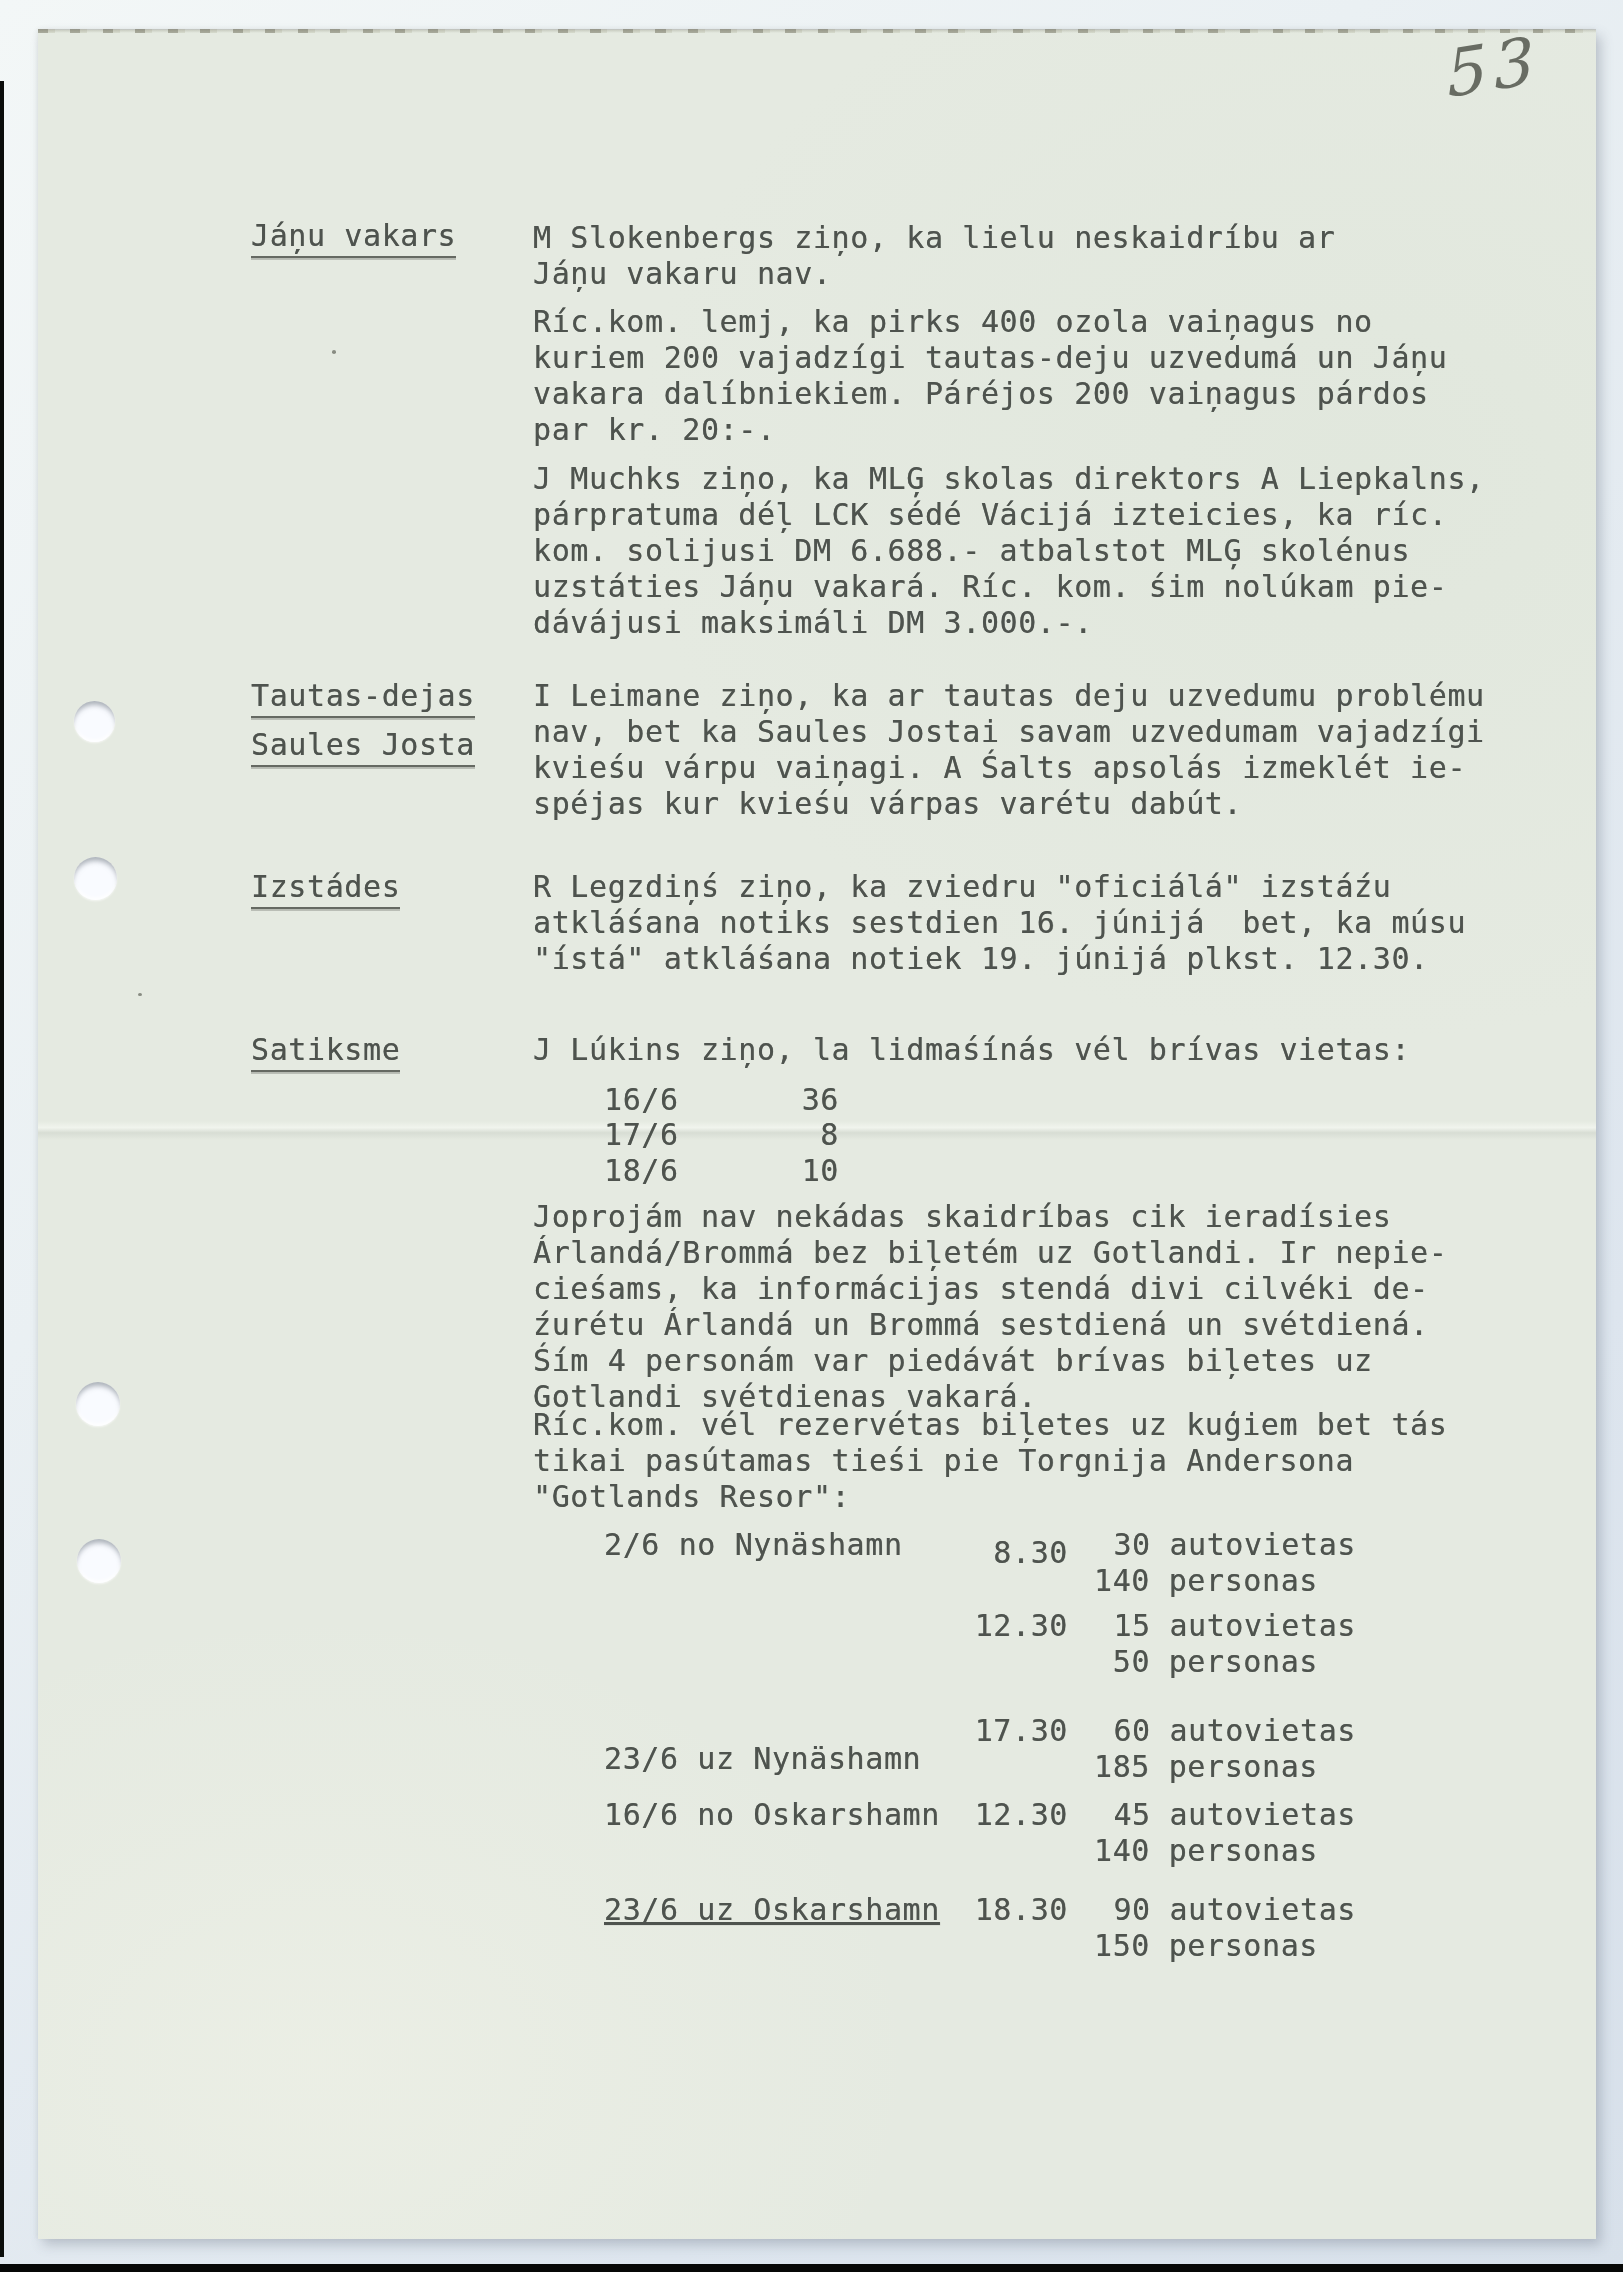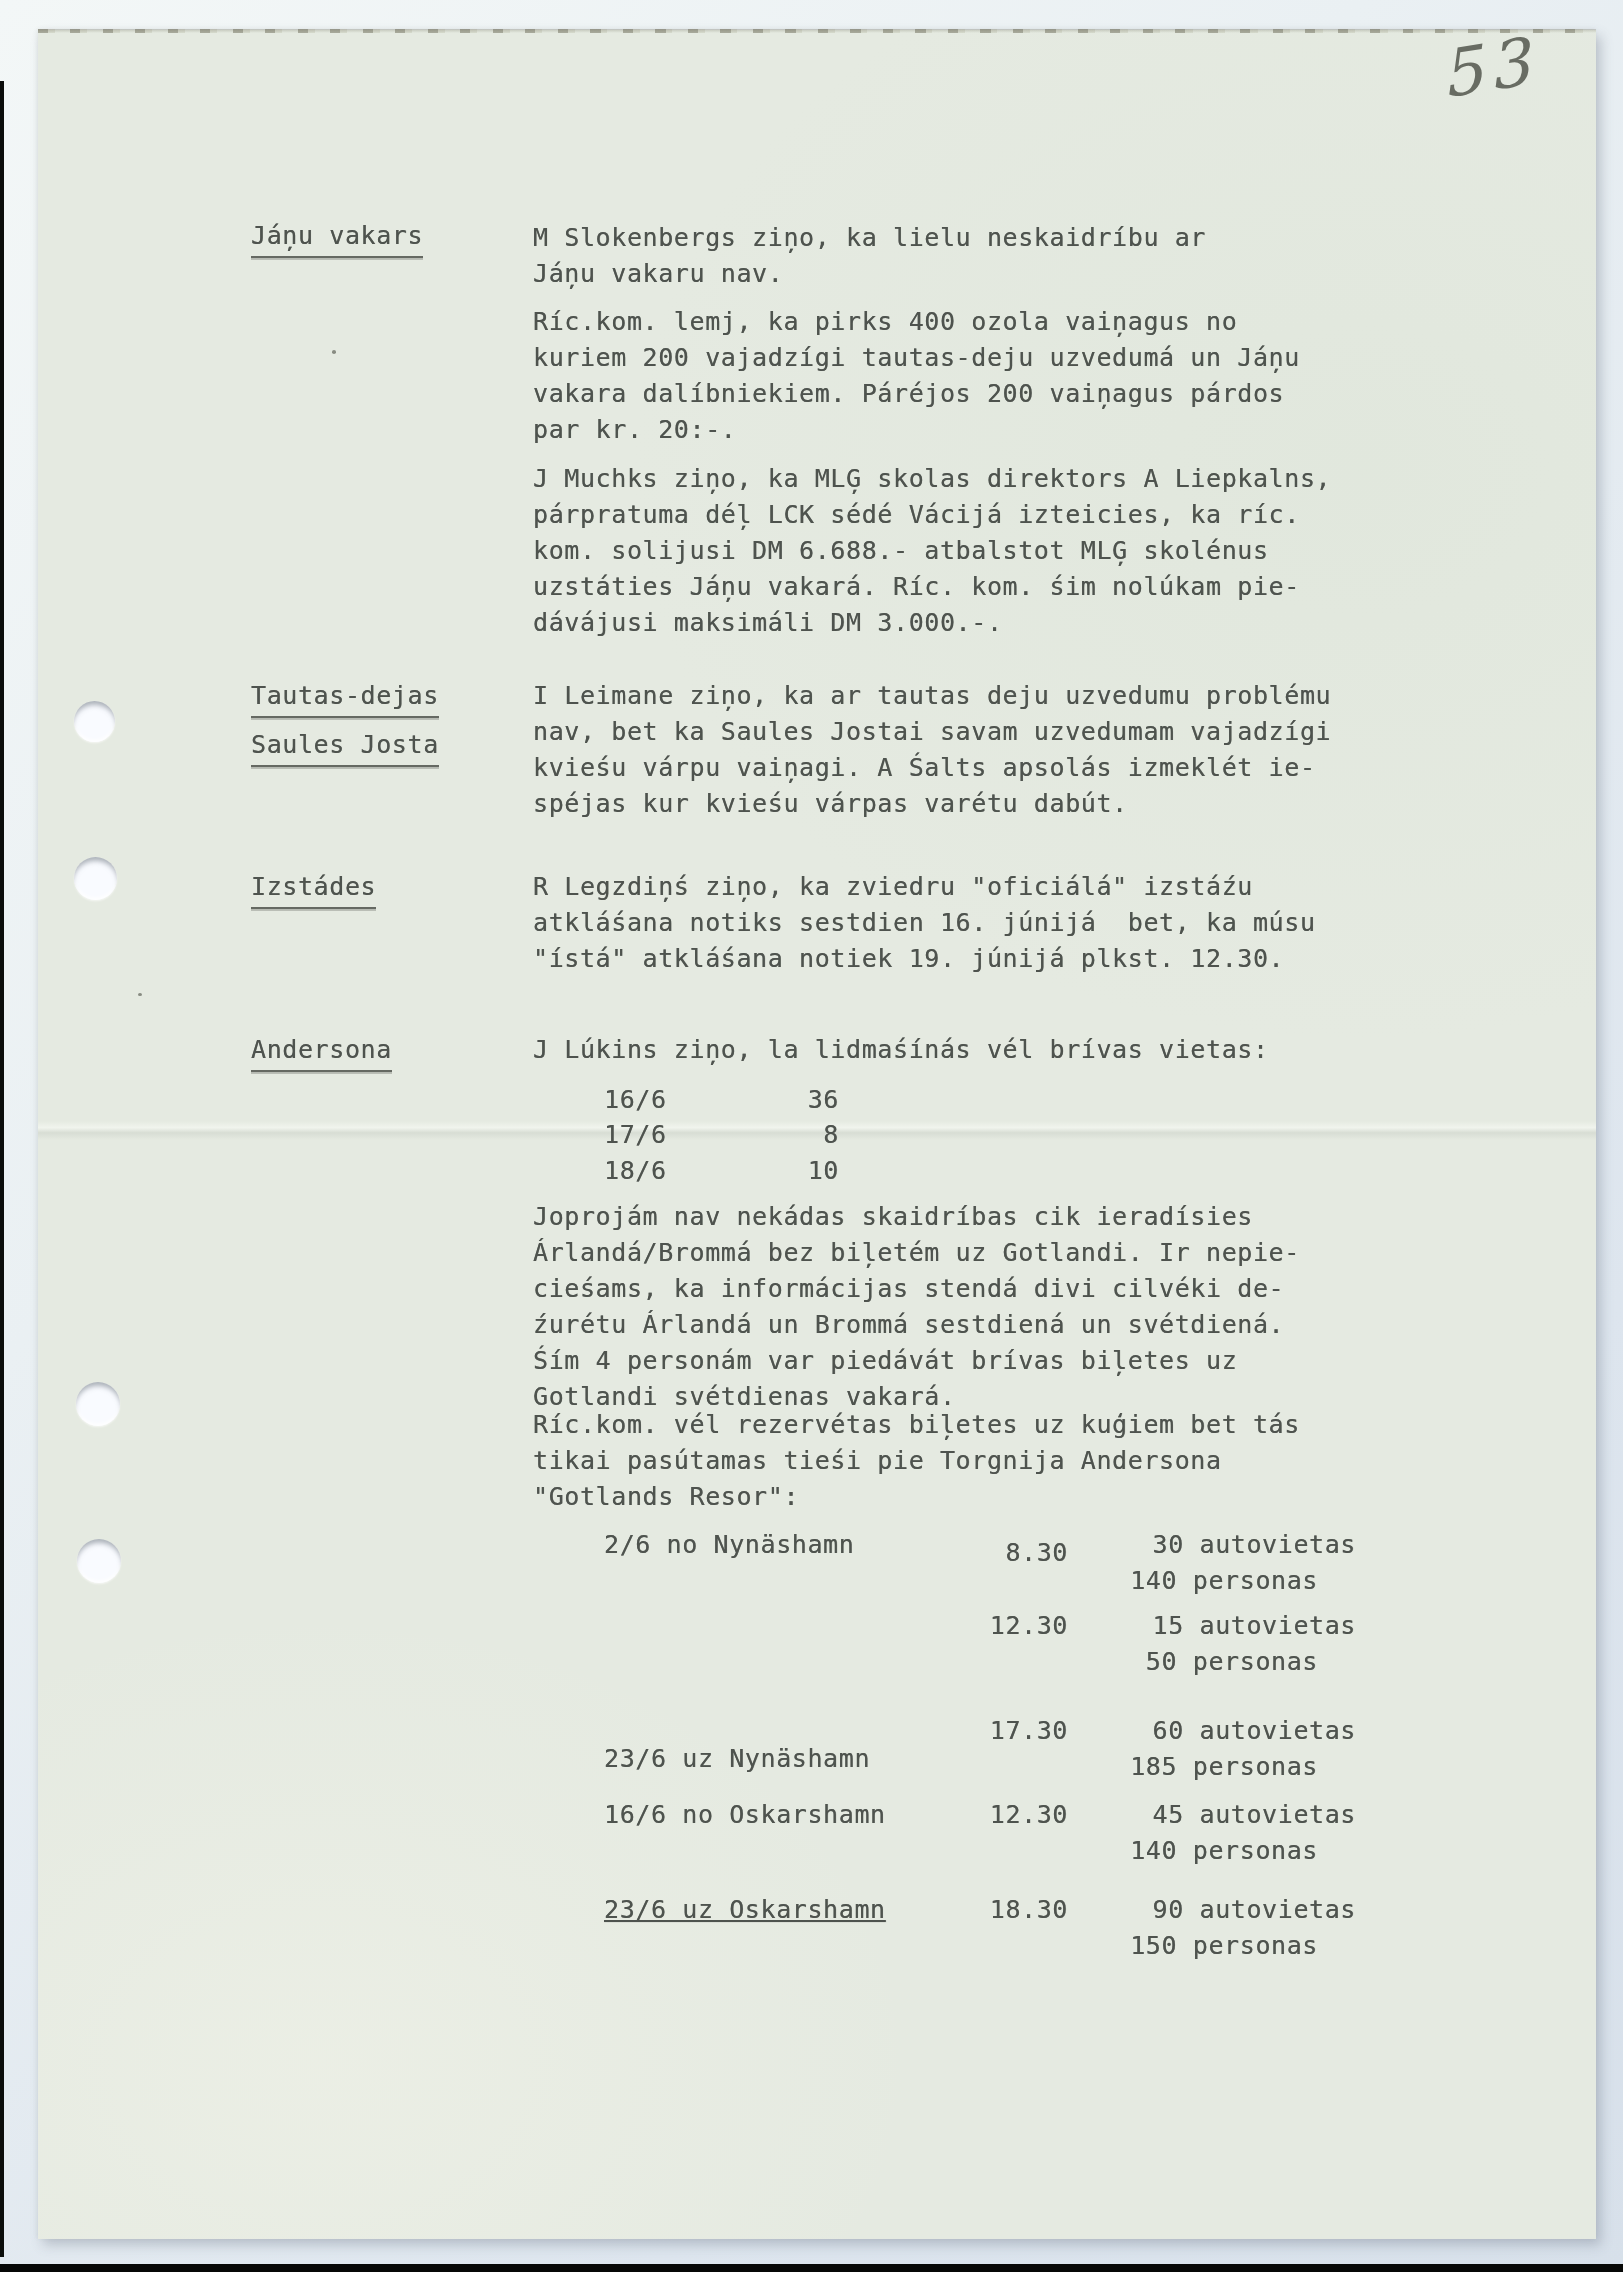--- a/index.html
+++ b/index.html
@@ -30,21 +30,21 @@
     background:linear-gradient(180deg, rgba(255,255,255,0) 0%, rgba(250,252,247,.55) 35%, rgba(145,153,145,.16) 62%, rgba(255,255,255,0) 100%);
   }
   .hole{
     position:absolute;border-radius:50%;background:#f9fbff;
     box-shadow:inset 0 5.6px 5.6px -1.9px rgba(95,105,115,.5), inset 0 -2.5px 3.8px rgba(255,255,255,.85), 0 1.3px 1.9px rgba(255,255,255,.55);
   }
   .speck{position:absolute;border-radius:50%;background:rgba(60,62,52,.55);}
 
   .typed{
     position:absolute;margin:0;white-space:pre;
-    font-size:25px;line-height:36px;letter-spacing:0.6px;
+    font-size:30px;line-height:36px;letter-spacing:0.6px;
     color:#4e534e;text-shadow:0 0 0.6px rgba(80,85,80,.55), 0.3px 0.3px 0.3px rgba(80,85,80,.28);
   }
   .heading .u{
     display:inline-block;padding-bottom:1.9px;
     border-bottom:2.5px solid rgba(72,77,70,.82);
     box-shadow:0 1.9px 0 rgba(72,77,70,.30);
   }
   .num-cell{text-align:right;}
   .pagenum{
     position:absolute;left:1408px;top:-3.8px;width:138px;
@@ -91,21 +91,21 @@
   <pre class="typed" style="left:495px;top:648px;">I Leimane ziņo, ka ar tautas deju uzvedumu problému
 nav, bet ka Saules Jostai savam uzvedumam vajadzígi
 kvieśu várpu vaiņagi. A Śalts apsolás izmeklét ie-
 spéjas kur kvieśu várpas varétu dabút.</pre>
 
   <div class="typed heading" style="left:213px;top:839px;"><span class="u">Izstádes</span></div>
   <pre class="typed" style="left:495px;top:839px;">R Legzdiņś ziņo, ka zviedru "oficiálá" izstáźu
 atkláśana notiks sestdien 16. júnijá  bet, ka músu
 "ístá" atkláśana notiek 19. júnijá plkst. 12.30.</pre>
 
-  <div class="typed heading" style="left:213px;top:1002px;"><span class="u">Andersona</span></div>
+  <div class="typed heading" style="left:213px;top:1002px;"><span class="u">Satiksme</span></div>
   <pre class="typed" style="left:495px;top:1002px;">J Lúkins ziņo, la lidmaśínás vél brívas vietas:</pre>
 
   <pre class="typed" style="left:566px;top:1052px;">16/6</pre>
   <pre class="typed num-cell" style="left:688px;top:1052px;width:113px;">36</pre>
   <pre class="typed" style="left:566px;top:1087px;">17/6</pre>
   <pre class="typed num-cell" style="left:688px;top:1087px;width:113px;">8</pre>
   <pre class="typed" style="left:566px;top:1123px;">18/6</pre>
   <pre class="typed num-cell" style="left:688px;top:1123px;width:113px;">10</pre>
 
   <pre class="typed" style="left:495px;top:1169px;">Joprojám nav nekádas skaidríbas cik ieradísies

